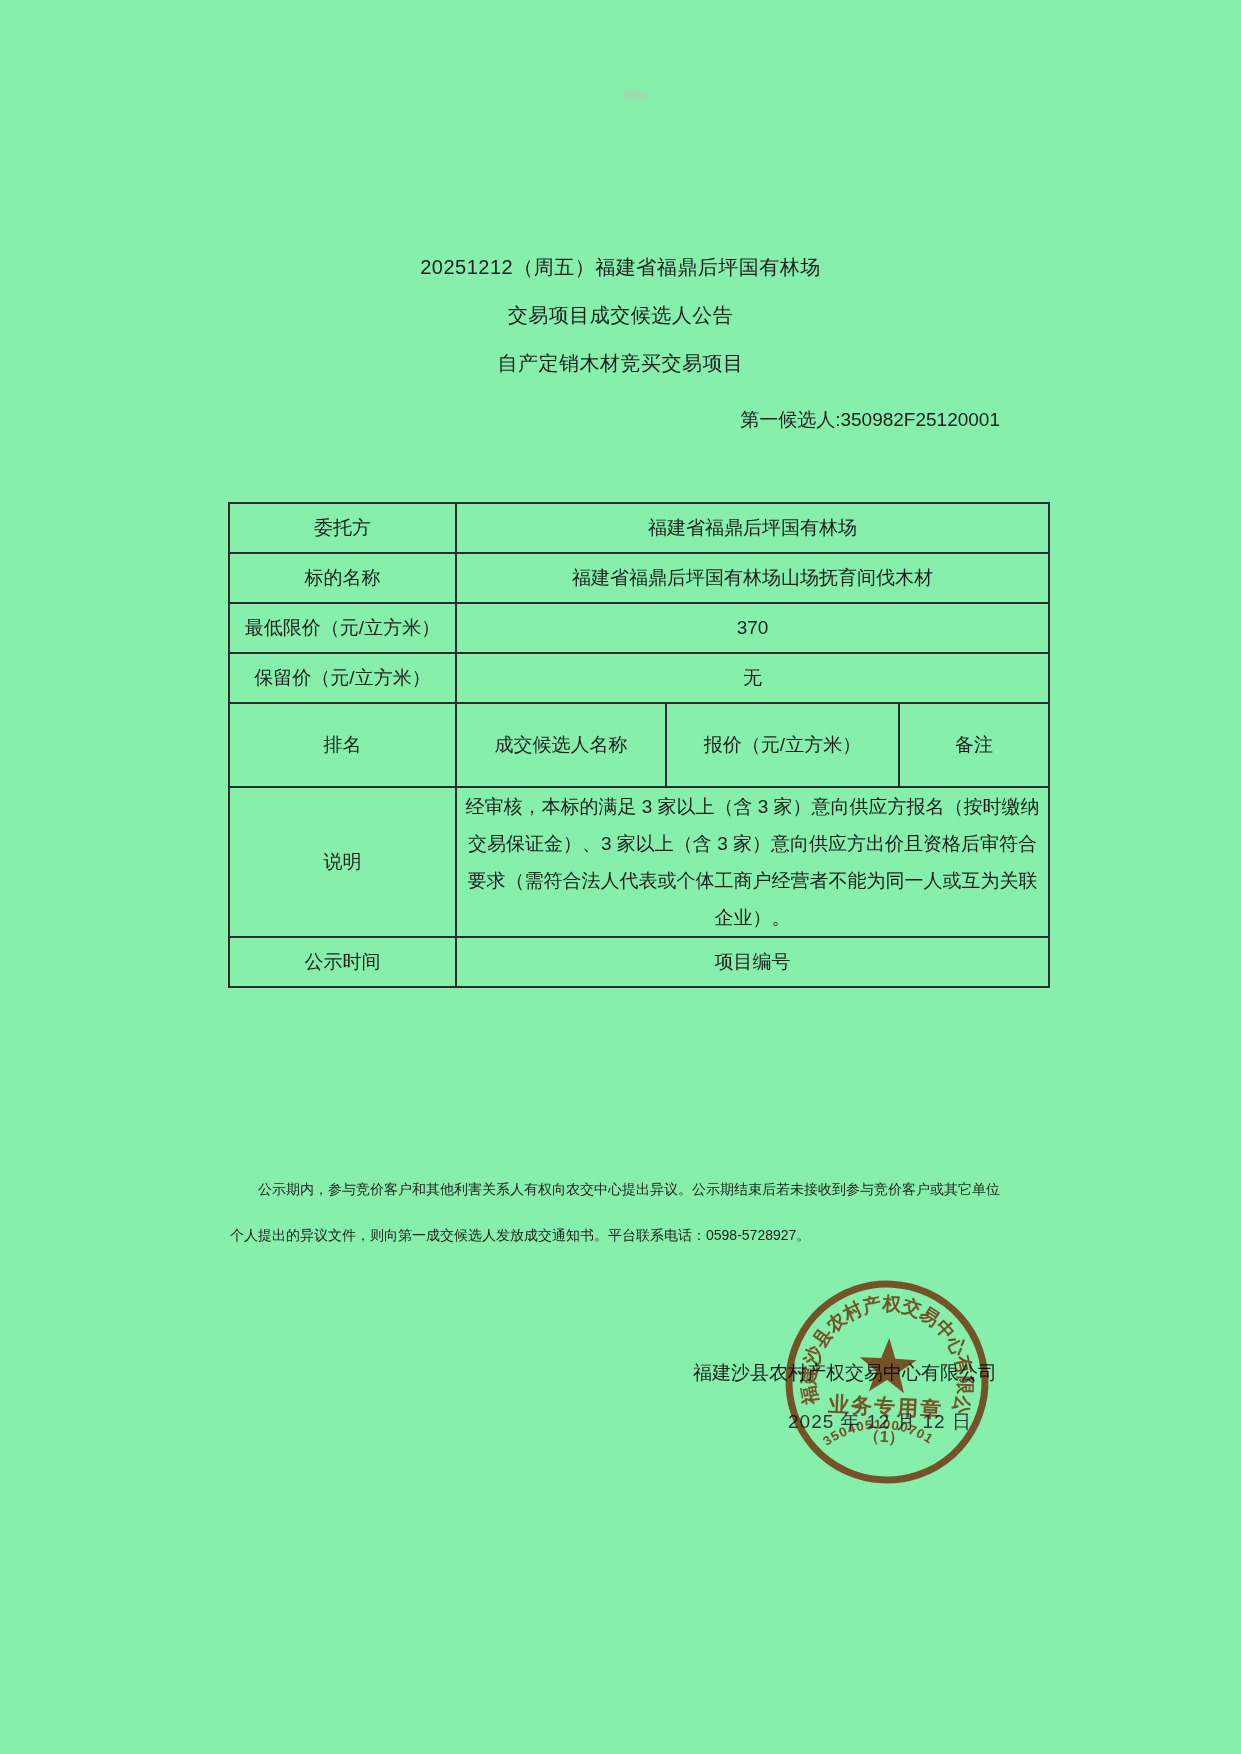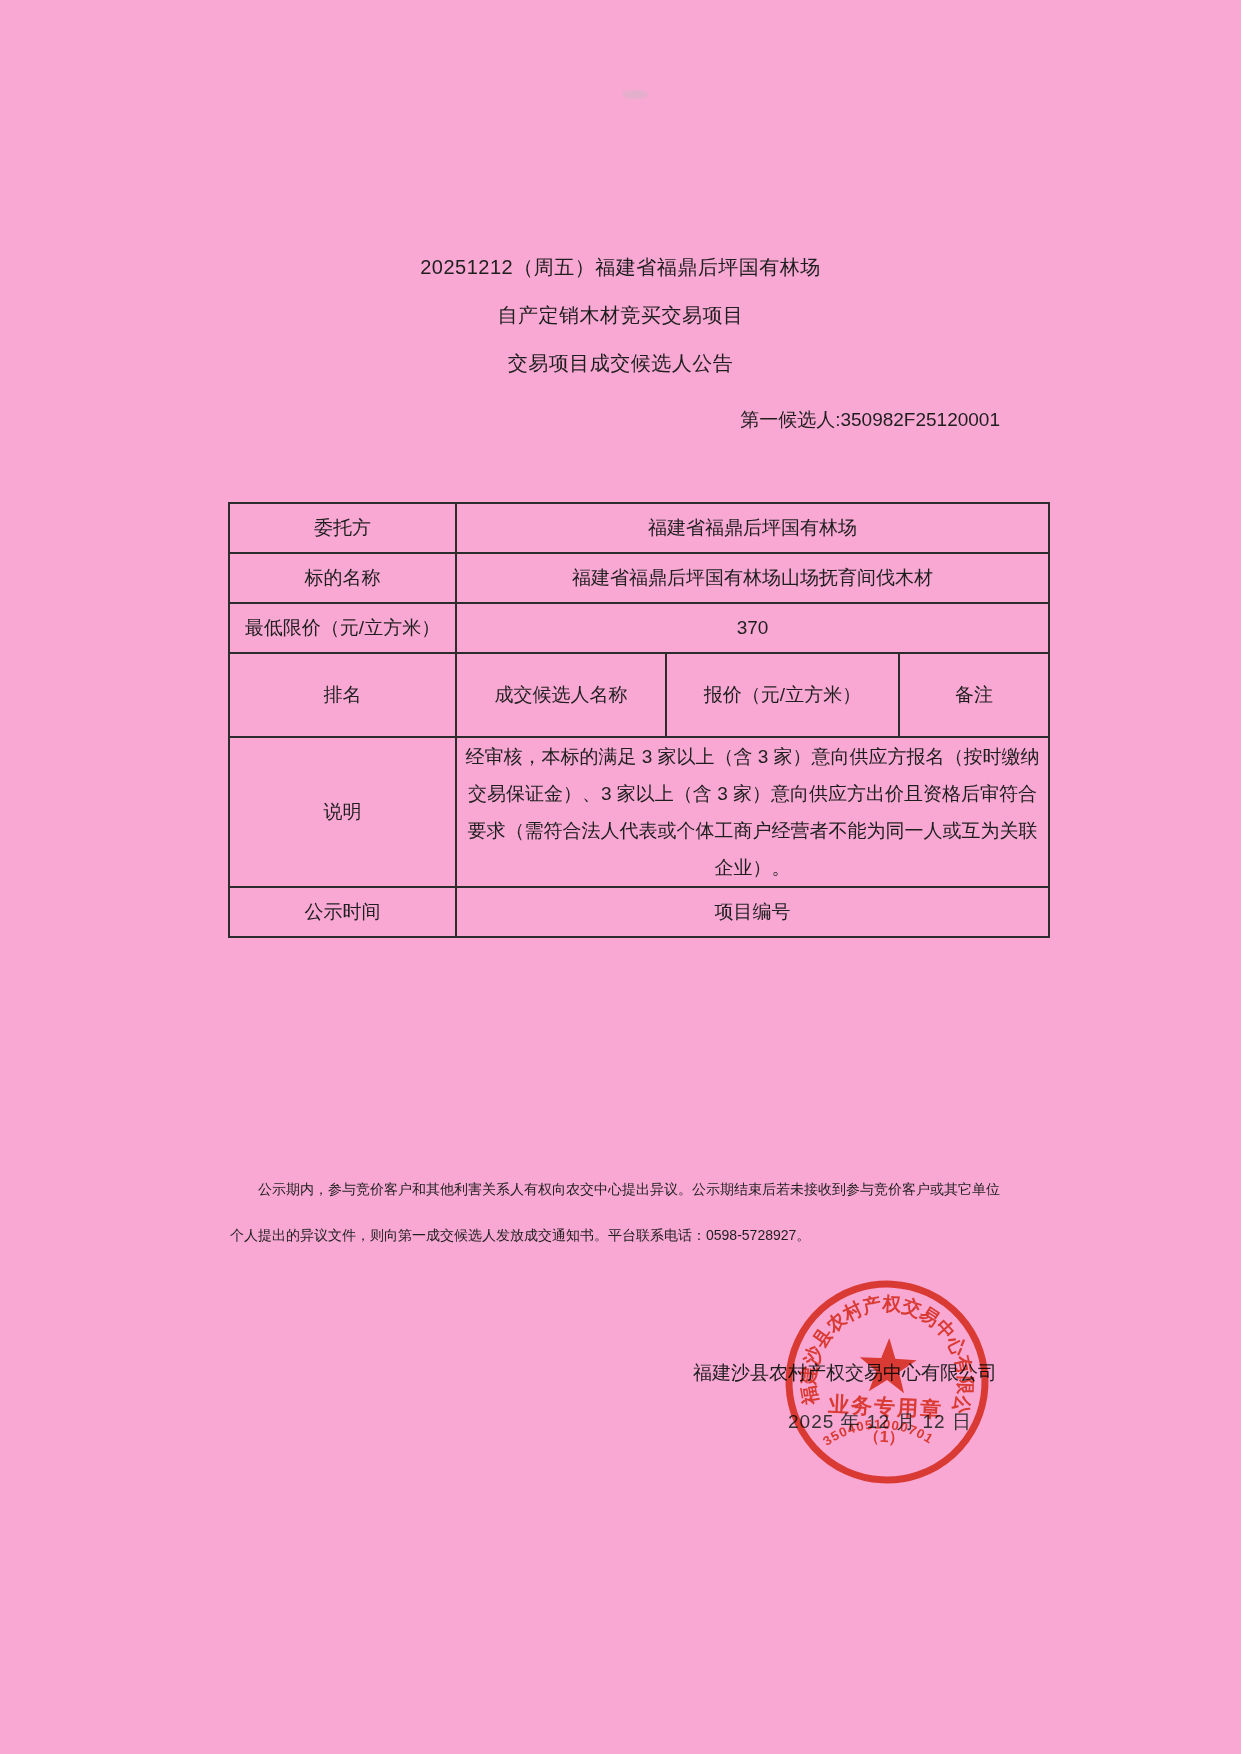--- a/index.html
+++ b/index.html
@@ -1,20 +1,20 @@
 <!DOCTYPE html>
 <html><head>
 <meta charset="utf-8">
 <style>
   html,body { margin:0; padding:0; }
   .page {
     position: relative;
     width: 1241px;
     height: 1754px;
-    background: #f9a8d4;
+    background: #86efac;
     font-family: "Liberation Sans", sans-serif;
     color: #1e1e1e;
     overflow: hidden;
   }
   
   .titles {
     position: absolute;
     top: 243px; left: 0;
     width: 100%;
     text-align: center;
@@ -112,22 +112,22 @@
 </style>
 </head>
 <body>
 
 <div class="page">
 
   <div class="speck"></div>
 
   <div class="titles">
     <div class="tline">20251212（周五）福建省福鼎后坪国有林场</div>
+    <div class="tline">交易项目成交候选人公告</div>
     <div class="tline">自产定销木材竞买交易项目</div>
-    <div class="tline">交易项目成交候选人公告</div>
   </div>
 
   <div class="project-no">第一候选人:350982F25120001</div>
 
   <table class="announce">
     <colgroup>
       <col style="width:227px">
         <col style="width:210px">
         <col style="width:233px">
         <col style="width:150px">
@@ -137,20 +137,24 @@
         <td>委托方</td>
         <td colspan="3">福建省福鼎后坪国有林场</td>
       </tr>
       <tr class="r-small">
         <td>标的名称</td>
         <td colspan="3">福建省福鼎后坪国有林场山场抚育间伐木材</td>
       </tr>
       <tr class="r-small">
         <td>最低限价（元/立方米）</td>
         <td colspan="3">370</td>
+      </tr>
+      <tr class="r-small">
+        <td>保留价（元/立方米）</td>
+        <td colspan="3">无</td>
       </tr>
       <tr class="r-head">
         <td>排名</td>
         <td>成交候选人名称</td>
         <td>报价（元/立方米）</td>
         <td>备注</td>
       </tr>
       <tr class="r-note">
         <td>说明</td>
         <td colspan="3" class="note-cell">经审核，本标的满足 3 家以上（含 3 家）意向供应方报名（按时缴纳交易保证金）、3 家以上（含 3 家）意向供应方出价且资格后审符合要求（需符合法人代表或个体工商户经营者不能为同一人或互为关联企业）。</td>

